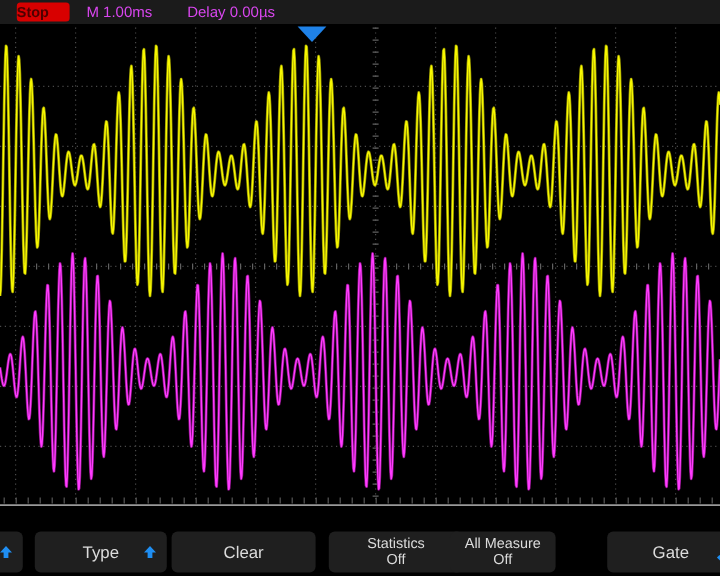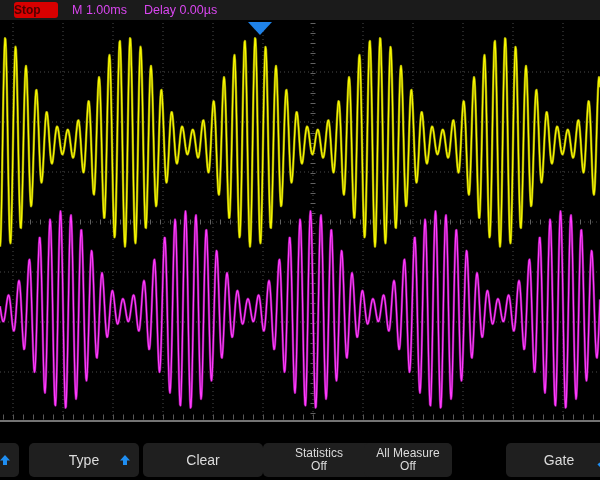--- a/index.html
+++ b/index.html
@@ -17,32 +17,32 @@
     position:absolute;left:14px;top:2px;width:44px;height:16px;
     background:var(--stop-bg,#d80000);color:var(--stop-fg,#4d0000);
     border-radius:3px;font-size:12px;font-weight:bold;
     text-align:left;line-height:16px;
   }
   .tb-text{
     position:absolute;top:3px;color:#d946ef;font-size:12.5px;line-height:14px;
     white-space:pre;
   }
   .tb-timebase{left:72px;}
-  .tb-delay{left:144px;}
+  .tb-delay{left:156px;}
   
   #scope-svg{position:absolute;top:0;left:0;z-index:1;}
   
   .menu{position:absolute;top:443px;left:0;width:600px;height:34px;z-index:3;}
   .skey{
     position:absolute;top:0;height:34px;background:#1f1f1f;border-radius:5px;
     color:#dcdcdc;font-size:14px;display:flex;align-items:center;
     justify-content:center;flex-direction:column;box-sizing:border-box;
   }
   .skey .l2{font-size:12px;line-height:13.5px;}
-  .skey.twoline{font-size:12px;line-height:13.5px;}
+  .skey.twoline{font-size:12px;line-height:13.5px;margin-left:11px;}
   .arrow{position:absolute;color:var(--accent);}
   .arrow.right{right:8px;top:11px;}
   .arrow.corner{right:3px;top:18px;}
   .btn-back{left:-14px;width:33px;}
   .btn-type{left:29px;width:110px;}
   .btn-clear{left:143px;width:120px;}
   .btn-stats{left:263px;width:112px;}
   .btn-allmeas{left:364px;width:88px;}
   .btn-gate{left:506px;width:106px;}
 </style>

